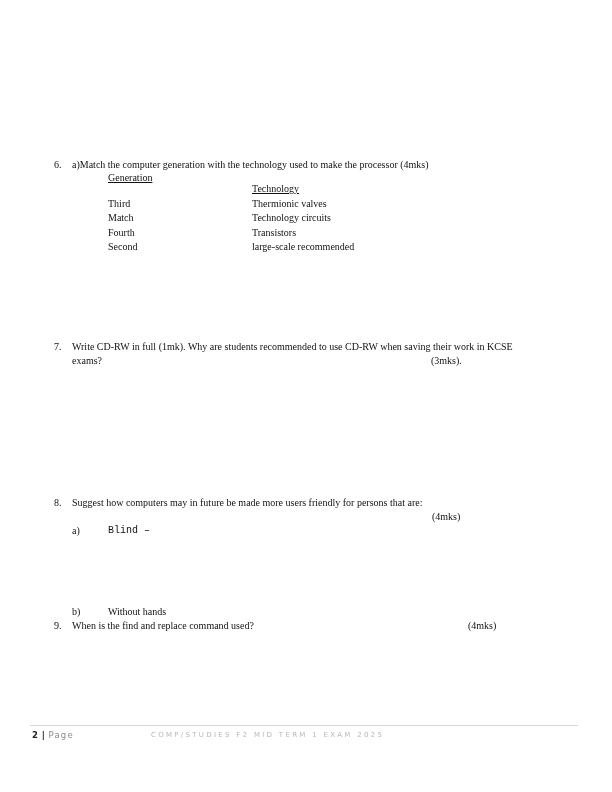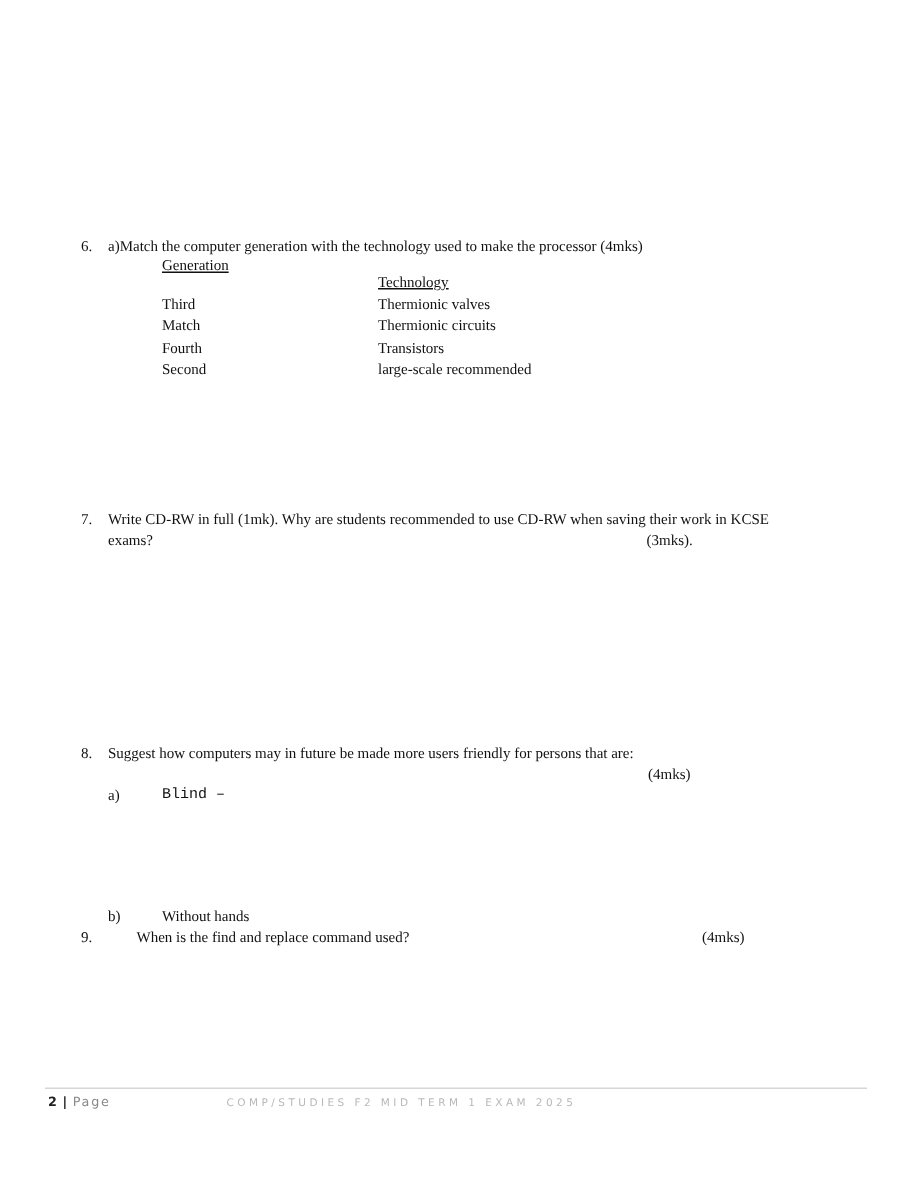--- a/index.html
+++ b/index.html
@@ -57,21 +57,21 @@
   <span class="abs" style="left:72px; top:159px;">a)Match the computer generation with the technology used to make the processor (4mks)</span>
 
   <div>
     <span class="abs underline" style="left:108px; top:172px;">Generation</span>
     <span class="abs underline" style="left:252px; top:183px;">Technology</span>
 
     <span class="abs" style="left:108px; top:197.5px;">Third</span>
     <span class="abs" style="left:252px; top:197.5px;">Thermionic valves</span>
 
     <span class="abs" style="left:108px; top:212px;">Match</span>
-    <span class="abs" style="left:252px; top:212px;">Thermionic circuits</span>
+    <span class="abs" style="left:252px; top:212px;">Technology circuits</span>
 
     <span class="abs" style="left:108px; top:226.5px;">Fourth</span>
     <span class="abs" style="left:252px; top:226.5px;">Transistors</span>
 
     <span class="abs" style="left:108px; top:241px;font-family:Liberation Serif, serif;">Second</span>
     <span class="abs" style="left:252px; top:241px;">large-scale recommended</span>
   </div>
 </div>
 
 <div>
@@ -88,21 +88,21 @@
 
   <span class="abs" style="left:72px; top:525px;">a)</span>
   <span class="abs" style="left:108px; top:525px;font-family:Liberation Mono, monospace;">Blind –</span>
 
   <span class="abs" style="left:72px; top:606px;">b)</span>
   <span class="abs" style="left:108px; top:606px;">Without hands</span>
 </div>
 
 <div>
   <span class="abs" style="left:54px; top:620px;">9.</span>
-  <span class="abs" style="left:72px; top:620px;margin-left:19px;">When is the find and replace command used?</span>
+  <span class="abs" style="left:72px; top:620px;">When is the find and replace command used?</span>
   <span class="abs" style="left:468px; top:620px;">(4mks)</span>
 </div>
 
 <div class="footer-rule"></div>
 <div class="footer-page">
   <span class="num">2</span>
   <span class="sep">|</span>
   <span class="lbl">Page</span>
 </div>
 <div class="footer-title">COMP/STUDIES F2 MID TERM 1 EXAM 2025</div>

